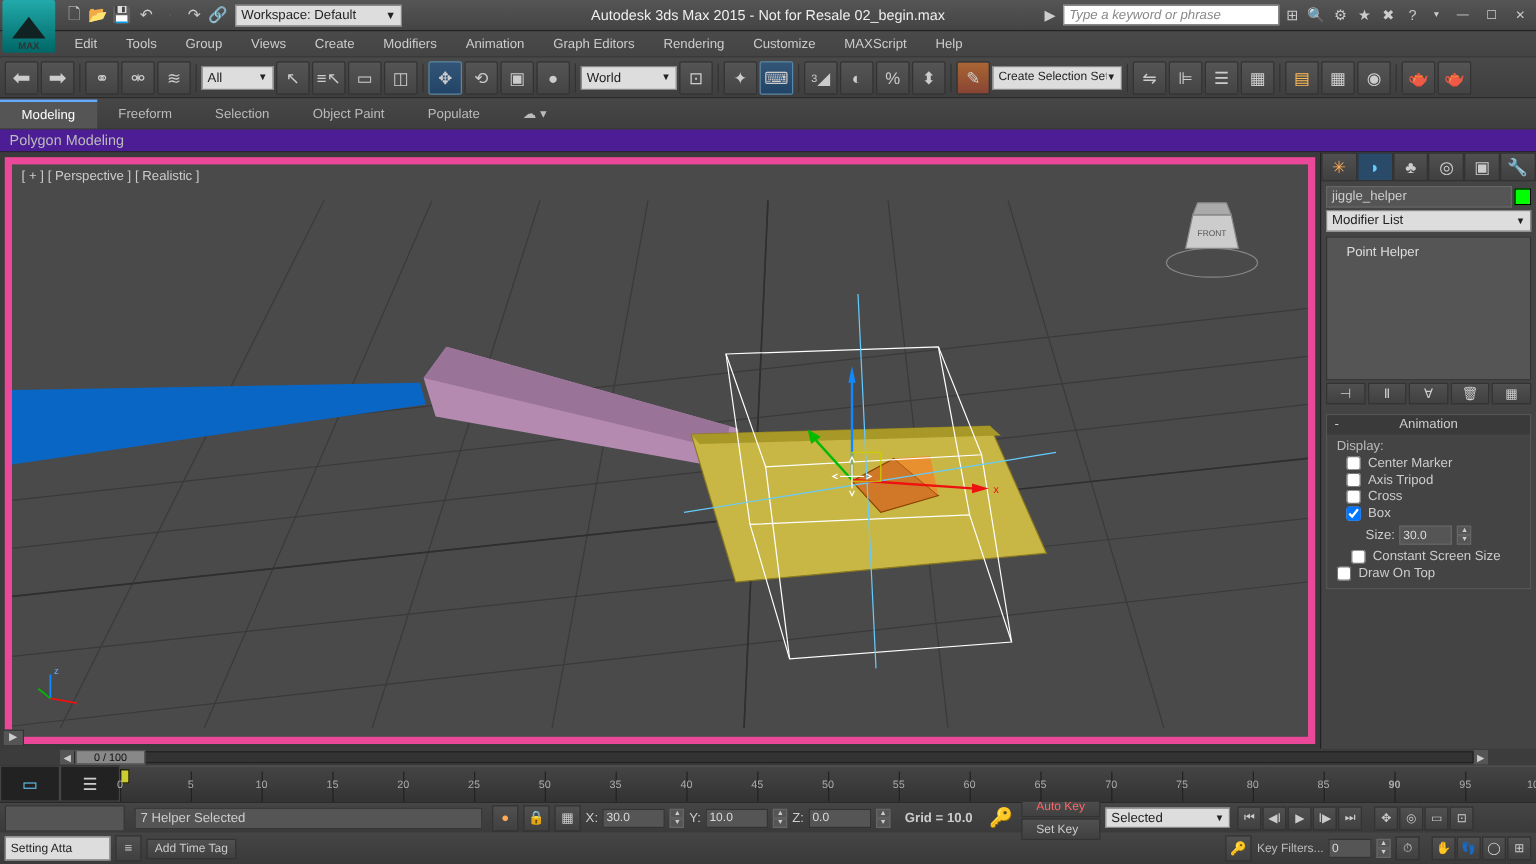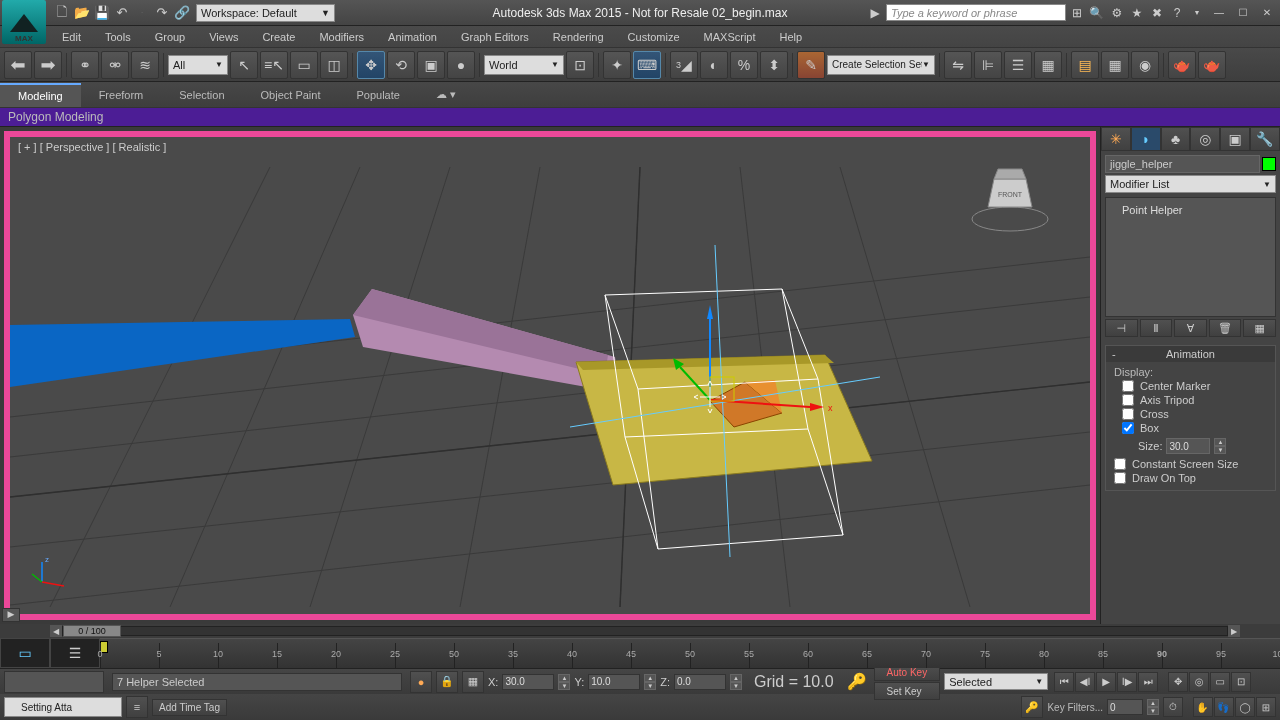--- a/index.html
+++ b/index.html
@@ -84,29 +84,29 @@
 .ticklabel { position: absolute; top: 10px; font-size: 9px; color: #aaa; transform: translateX(-50%); }
 .keymarker { position: absolute; left: 0; top: 2px; width: 8px; height: 12px; background: #cc3; border: 1px solid #000; }
 
 
 .status1 { height: 26px; background: linear-gradient(#454545,#3a3a3a); display: flex; align-items: center; gap: 4px; padding: 0 4px; border-top: 1px solid #222; }
 .status-left-pane { width: 100px; height: 22px; background: #555; border: 1px solid #333; }
 .selinfo { width: 290px; height: 18px; background: #555; border: 1px solid #333; padding: 0 4px; display: flex; align-items: center; font-size: 11px; margin-right: 4px; margin-left: 4px; }
 .sbtn { width: 22px; height: 22px; background: linear-gradient(#505050,#404040); border: 1px solid #333; display: flex; align-items: center; justify-content: center; font-size: 11px; }
 .coord-label { font-size: 11px; }
 .coord-input { width: 52px; height: 16px; background: #555; border: 1px solid #333; color: #ddd; padding: 0 2px; font-size: 10px; }
-.gridinfo { font-size: 16px; margin: 0 8px; }
+.gridinfo { font-size: 11px; margin: 0 8px; font-weight: bold; }
 .keybtn { height: 18px; padding: 0 12px; background: linear-gradient(#505050,#404040); border: 1px solid #333; font-size: 10px; display: flex; align-items: center; }
 .keybtn.red { color: #f66; }
 .play-btns { display: flex; gap: 1px; margin-left: 2px; }
 .pbtn { width: 20px; height: 20px; background: linear-gradient(#505050,#404040); border: 1px solid #333; display: flex; align-items: center; justify-content: center; font-size: 10px; }
 
 
 .status2 { height: 26px; background: linear-gradient(#454545,#3a3a3a); display: flex; align-items: center; gap: 4px; padding: 0 4px; }
-.scriptbtn { width: 118px; height: 20px; background: #ddd; color: #222; border: 1px solid #888; font-size: 10px; display: flex; align-items: center; padding: 0 16px; overflow: hidden; white-space: nowrap; }
+.scriptbtn { width: 88px; height: 20px; background: #ddd; color: #222; border: 1px solid #888; font-size: 10px; display: flex; align-items: center; padding: 0 4px; overflow: hidden; white-space: nowrap; }
 .prompt { flex: 1; height: 18px; background: #555; border: 1px solid #333; padding: 0 6px; display: flex; align-items: center; font-size: 11px; max-width: 590px; margin-left: 4px; }
 .timetag { padding: 2px 6px; background: linear-gradient(#505050,#404040); border: 1px solid #333; font-size: 10px; }
 .filler { flex: 1; }
 .keyfilter { font-size: 10px; color: #bbb; }
 
 svg { pointer-events: none; }
 </style>
 </head>
 <body>
 
@@ -363,21 +363,21 @@
             <span>Box</span>
           </label>
         <div class="sizerow">
           <span>Size:</span>
           <input value="30.0" style="">
           <div class="spinner">
               <div>▲</div>
               <div>▼</div>
             </div>
         </div>
-        <label class="chk" style="margin-left:0">
+        <label class="chk" style="margin-left:12px">
             <input type="checkbox" style="">
             <span>Constant Screen Size</span>
           </label>
         <label class="chk" style="margin-left:0">
             <input type="checkbox" style="">
             <span>Draw On Top</span>
           </label>
       </div>
     </div>
   </div>

